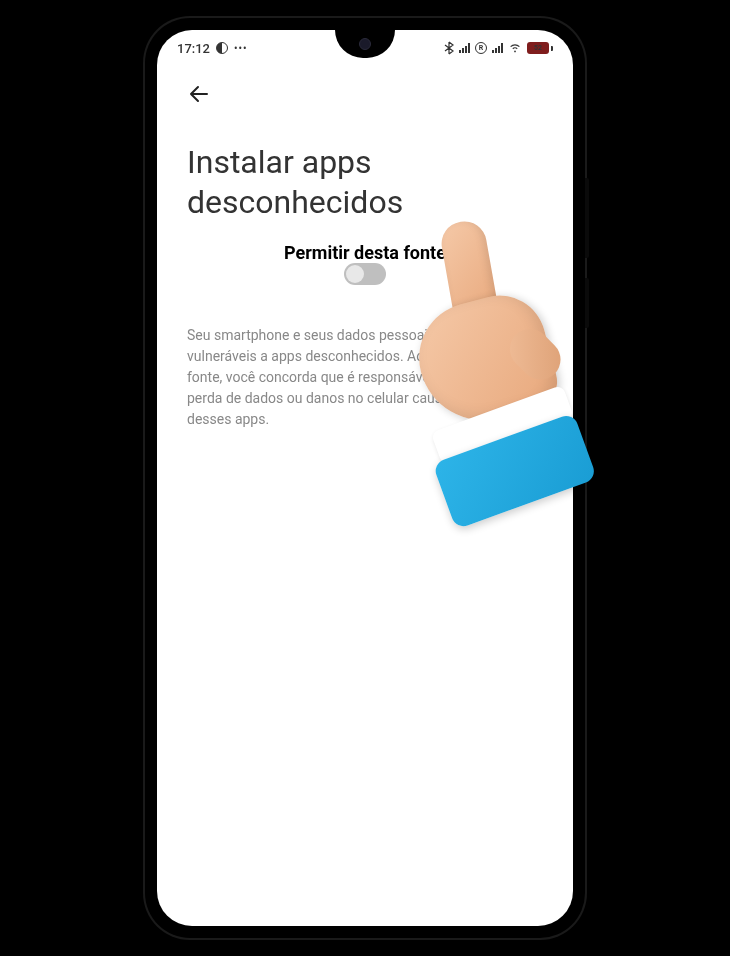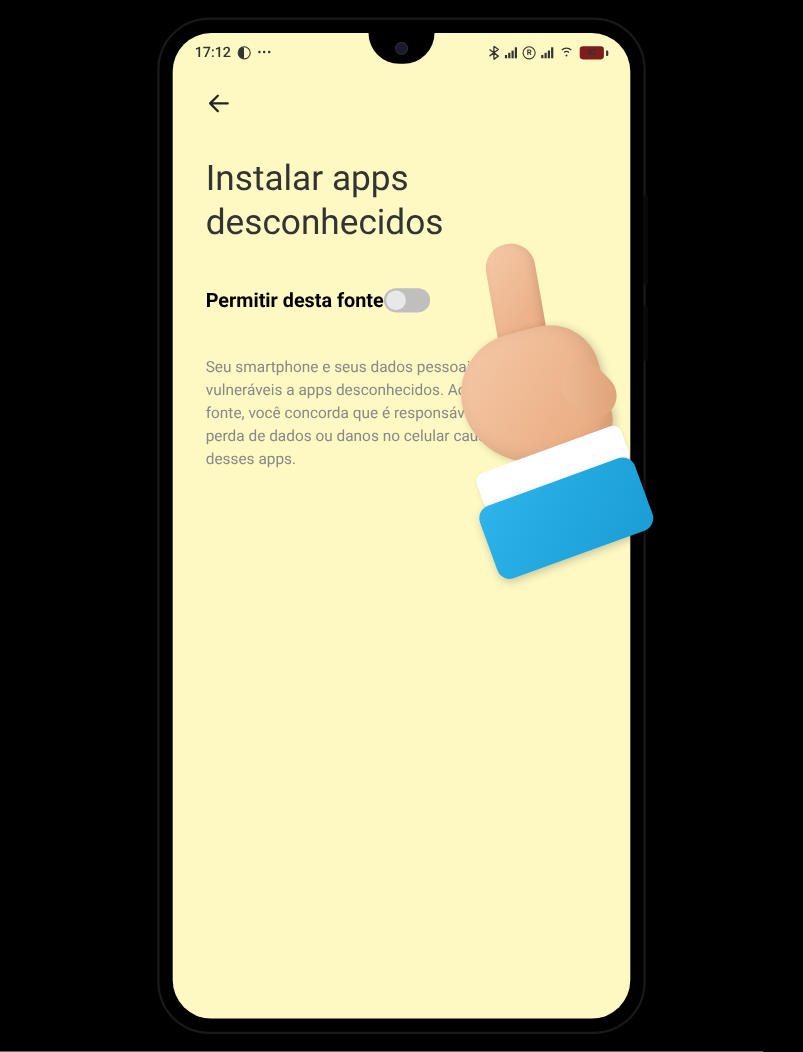--- a/index.html
+++ b/index.html
@@ -40,21 +40,21 @@
       right: -4px;
       top: 260px;
       width: 4px;
       height: 50px;
       background: #0a0a0a;
       border-radius: 0 2px 2px 0;
     }
     .screen {
       width: 100%;
       height: 100%;
-      background: #fef9c3;
+      background: #ffffff;
       border-radius: 35px;
       overflow: hidden;
       position: relative;
     }
     .notch {
       position: absolute;
       top: 0;
       left: 50%;
       transform: translateX(-50%);
       width: 60px;
@@ -169,27 +169,28 @@
       padding: 10px 0;
       cursor: pointer;
       display: inline-block;
     }
     .page-title {
       font-size: 32px;
       font-weight: 400;
       color: #333;
       line-height: 1.25;
       margin-top: 20px;
+      margin-bottom: 20px;
+    }
+    .setting-row {
+      display: flex;
+      justify-content: flex-start;
+      align-items: center;
       margin-bottom: 40px;
-    }
-    .setting-row {
-      display: flex;
-      justify-content: flex-start;
-      align-items: center;
-      margin-bottom: 40px;
+      flex-direction: column;
     }
     .setting-label {
       font-size: 18px;
       font-weight: 700;
       color: #000;
     }
     .toggle {
       width: 42px;
       height: 22px;
       background: #bfbfbf;

